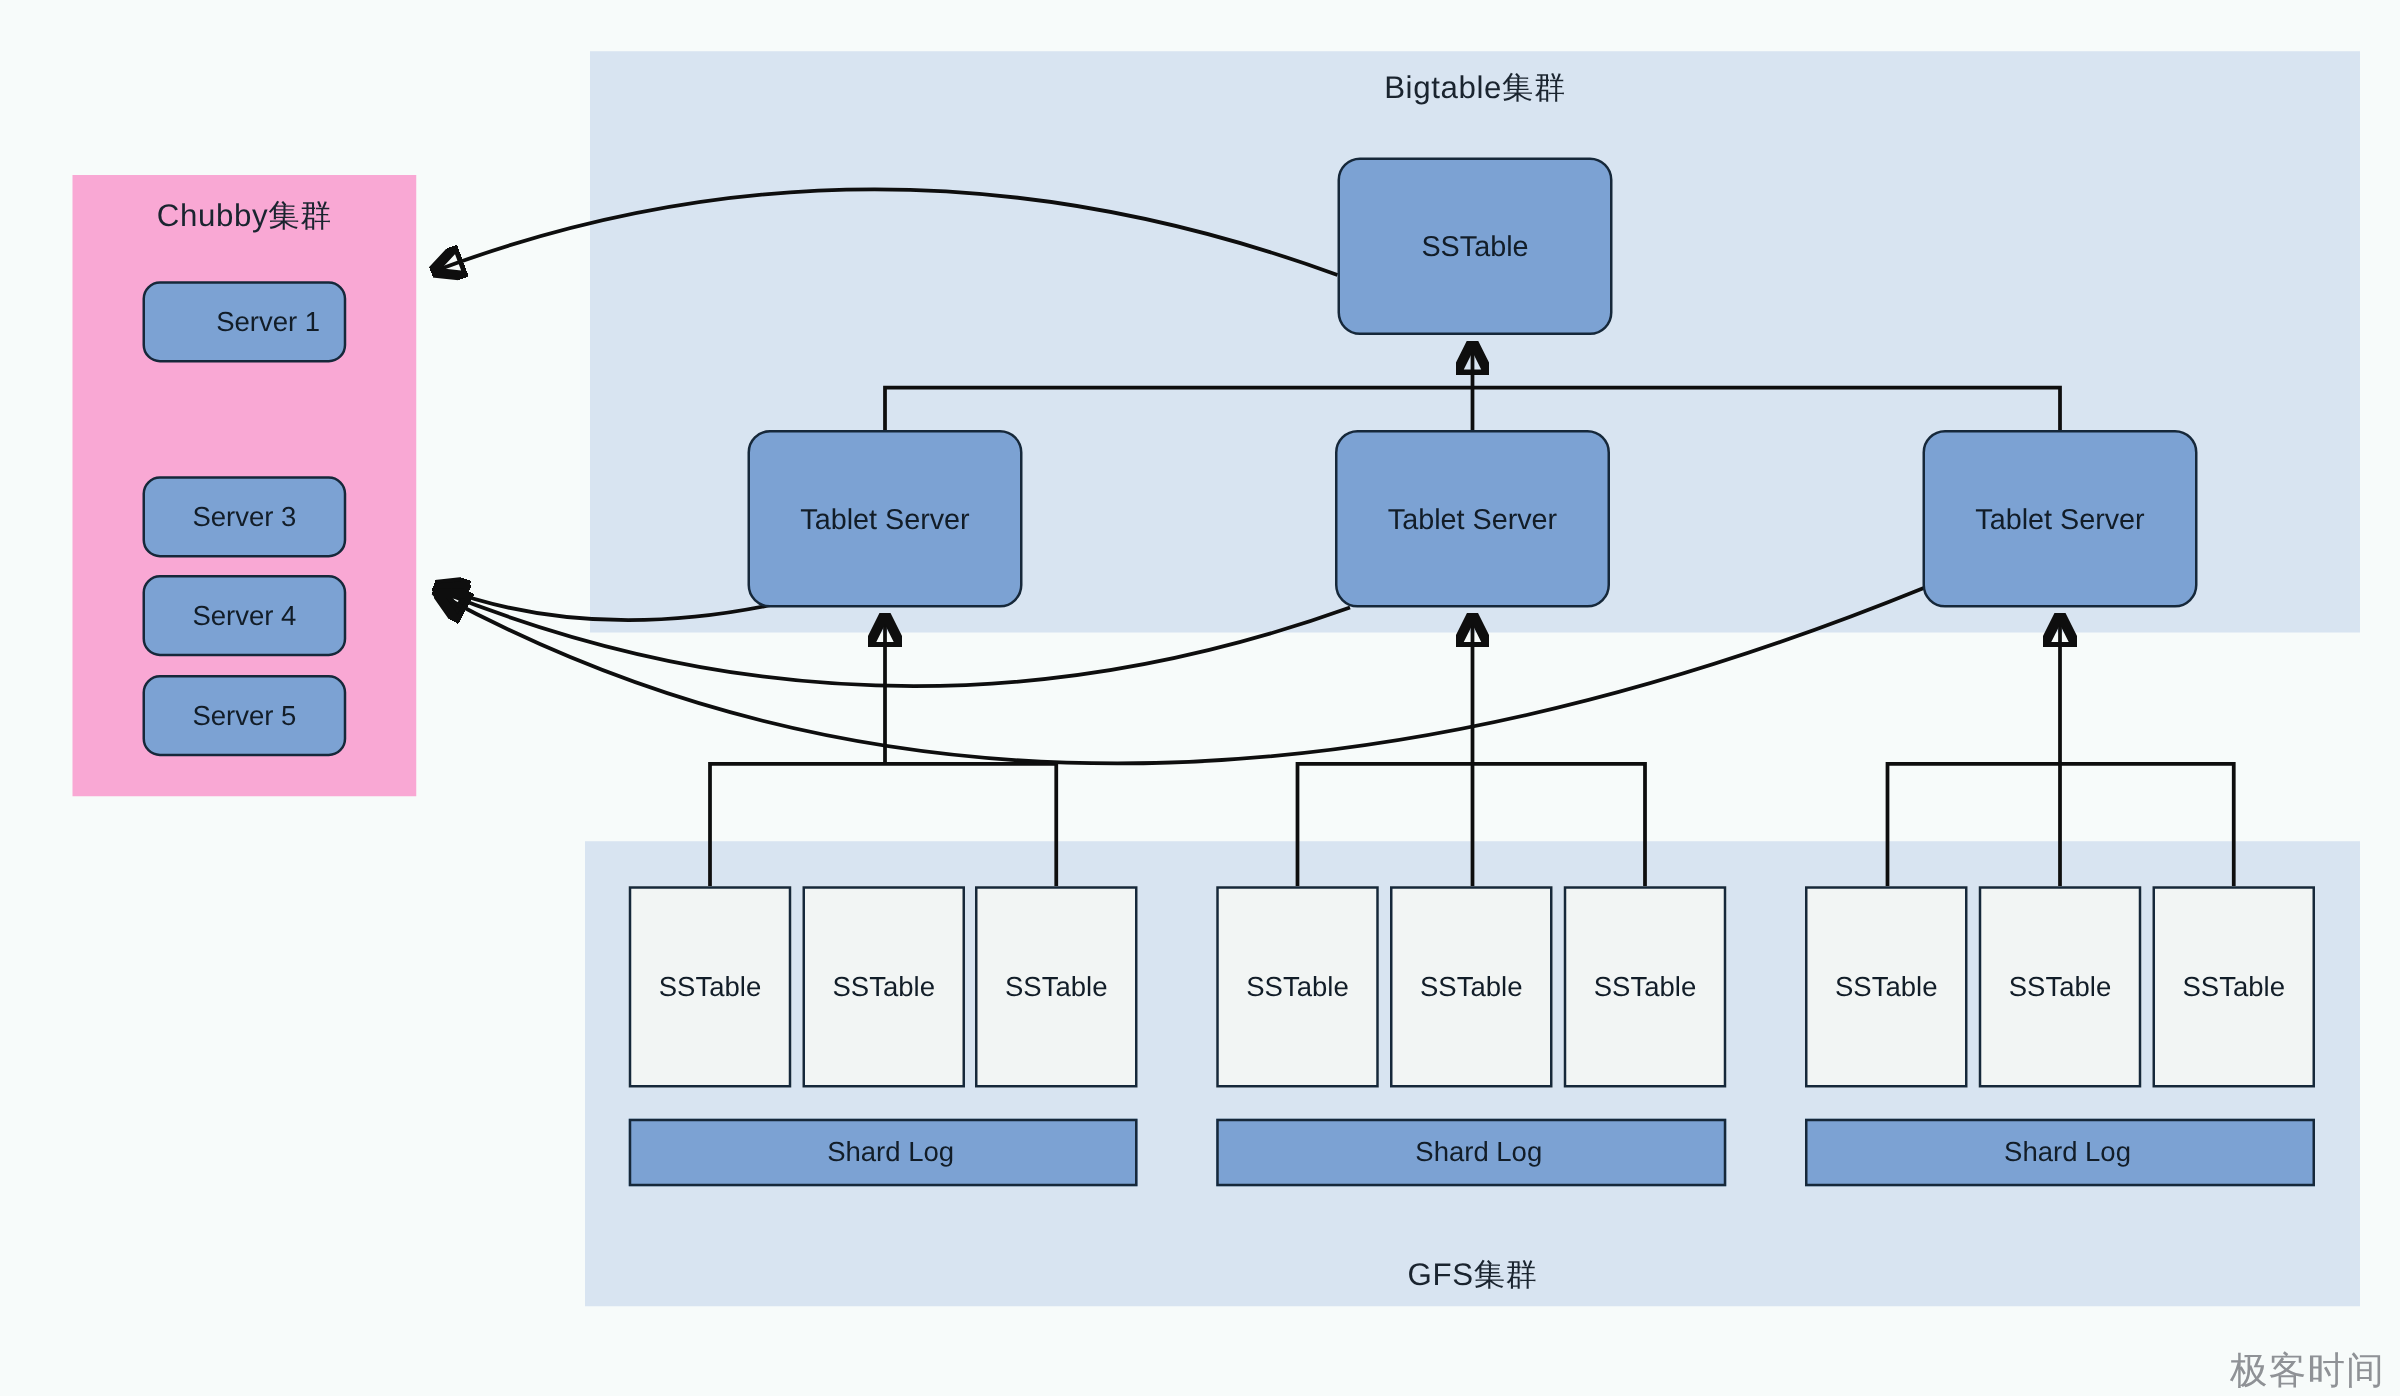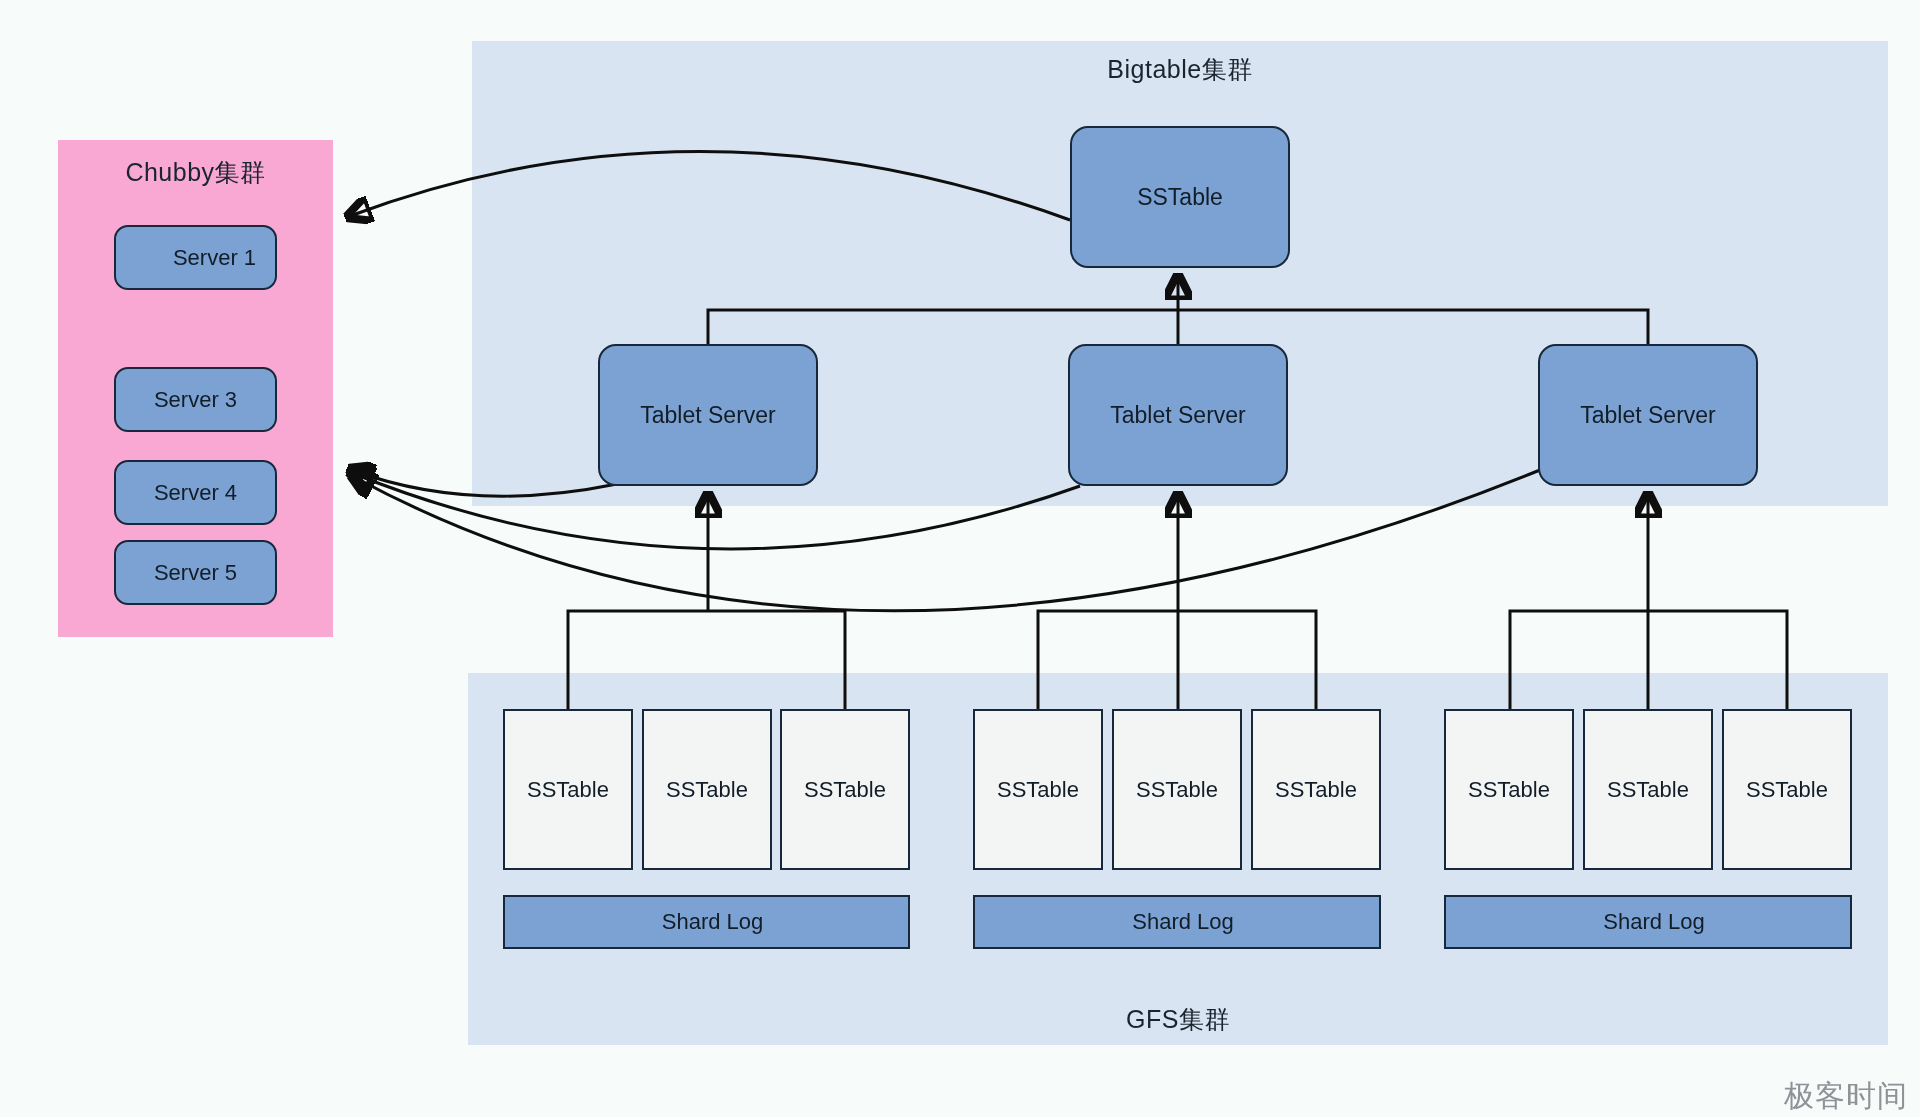--- a/index.html
+++ b/index.html
@@ -24,21 +24,21 @@
     position:absolute;display:flex;align-items:center;justify-content:center;
     background:#7ca2d3;border:2px solid #16283a;box-sizing:border-box;
     font-size:23px;color:#121d28;
   }
   .big-node{width:220px;height:142px;border-radius:18px;}
   .master{left:1070px;top:126px;}
   .tablet-1{left:598px;top:344px;}
   .tablet-2{left:1068px;top:344px;}
   .tablet-3{left:1538px;top:344px;}
   .server-node{left:114px;width:163px;height:65px;border-radius:14px;font-size:22px;}
-  .server-1{top:225px;padding-left:38px;} .server-2{top:303px;} .server-3{top:367px;}
+  .server-1{top:225px;padding-left:38px;} .server-2{top:303px;} .server-3{top:381px;}
   .server-4{top:460px;} .server-5{top:540px;}
   .sstable{
     position:absolute;width:130px;height:161px;top:709px;
     background:#f2f5f4;border:2px solid #16283a;box-sizing:border-box;
     display:flex;align-items:center;justify-content:center;
     font-size:22px;color:#121d28;
   }
   .shardlog{
     position:absolute;top:895px;height:54px;border-radius:0;
     font-size:22px;

